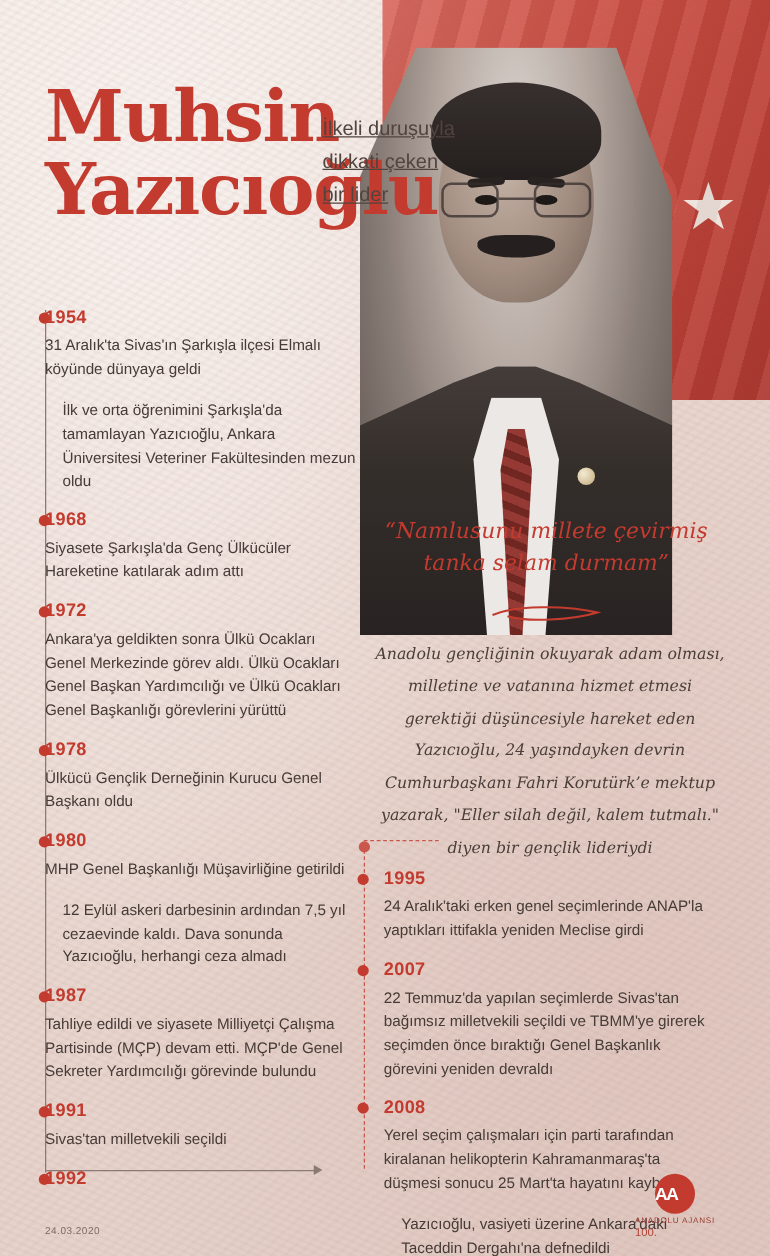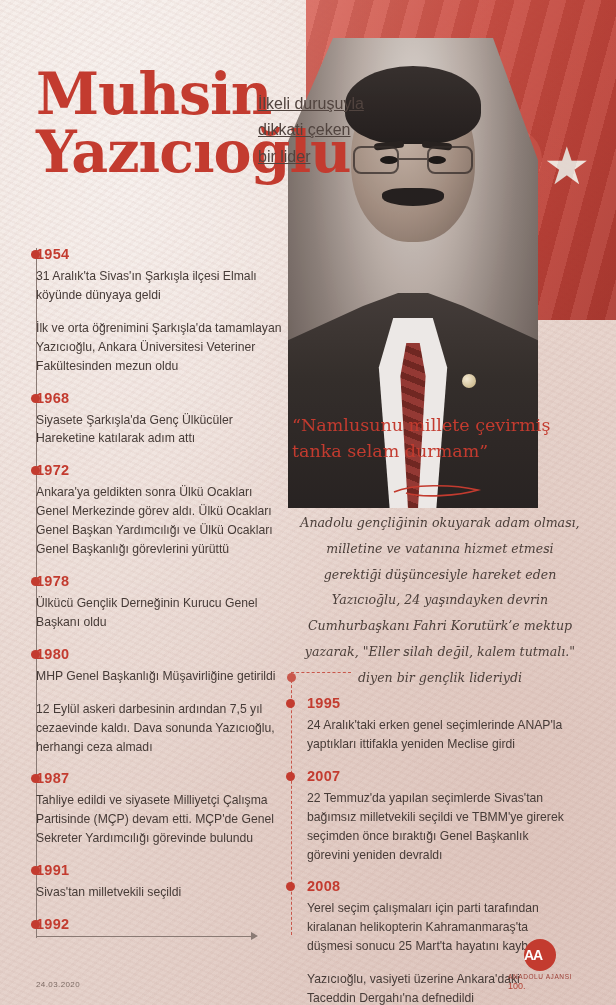--- a/index.html
+++ b/index.html
@@ -219,34 +219,35 @@
     left: -5px; top: 4px;
     width: 9px; height: 9px;
     border-radius: 50%;
     background: #c33b2f;
   }
   .desc {
     color: #463b37;
     font-size: 12.2px;
     line-height: 1.55;
   }
-  .entry.nodot { }
+  .entry.nodot { padding-left: 14px; }
 
   .tl-right .entry .year::before { left: -21px; }
 
   
   .quote {
     position: absolute;
     left: 292px; top: 412px;
     width: 290px;
     color: #c33b2f;
     font-family: "DejaVu Serif", serif;
+    font-style: italic;
     font-size: 17.5px;
     line-height: 1.5;
-    text-align: left;
+    text-align: center;
   }
   .swoosh {
     position: absolute;
     left: 392px; top: 482px;
     width: 90px; height: 18px;
   }
   .swoosh svg { display: block; }
 
   .passage {
     position: absolute;

